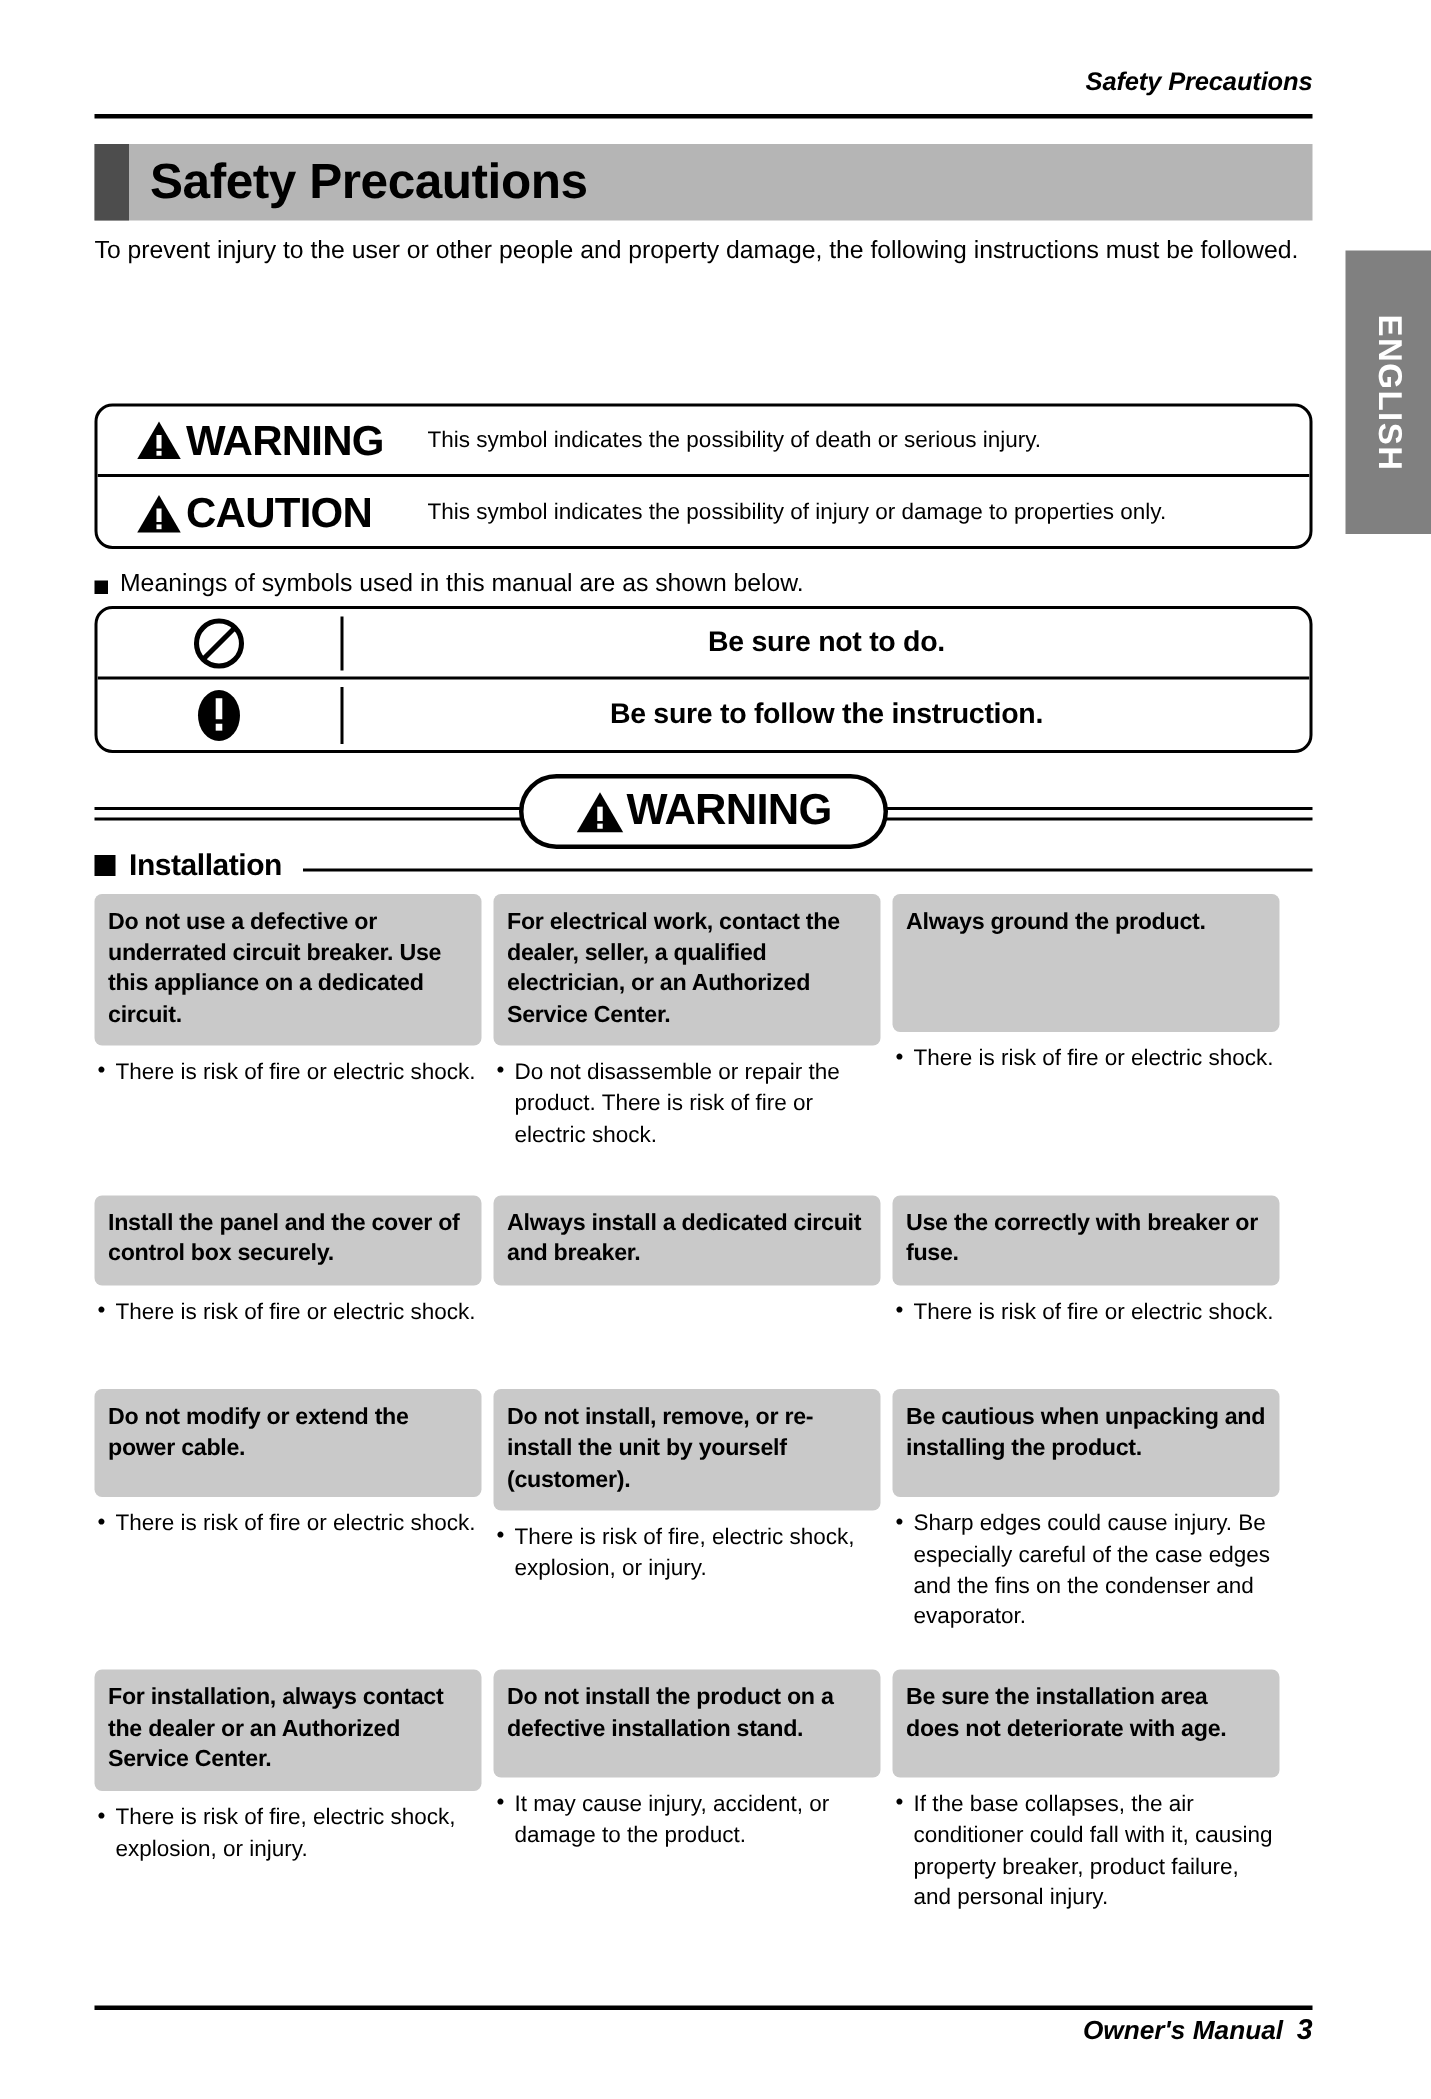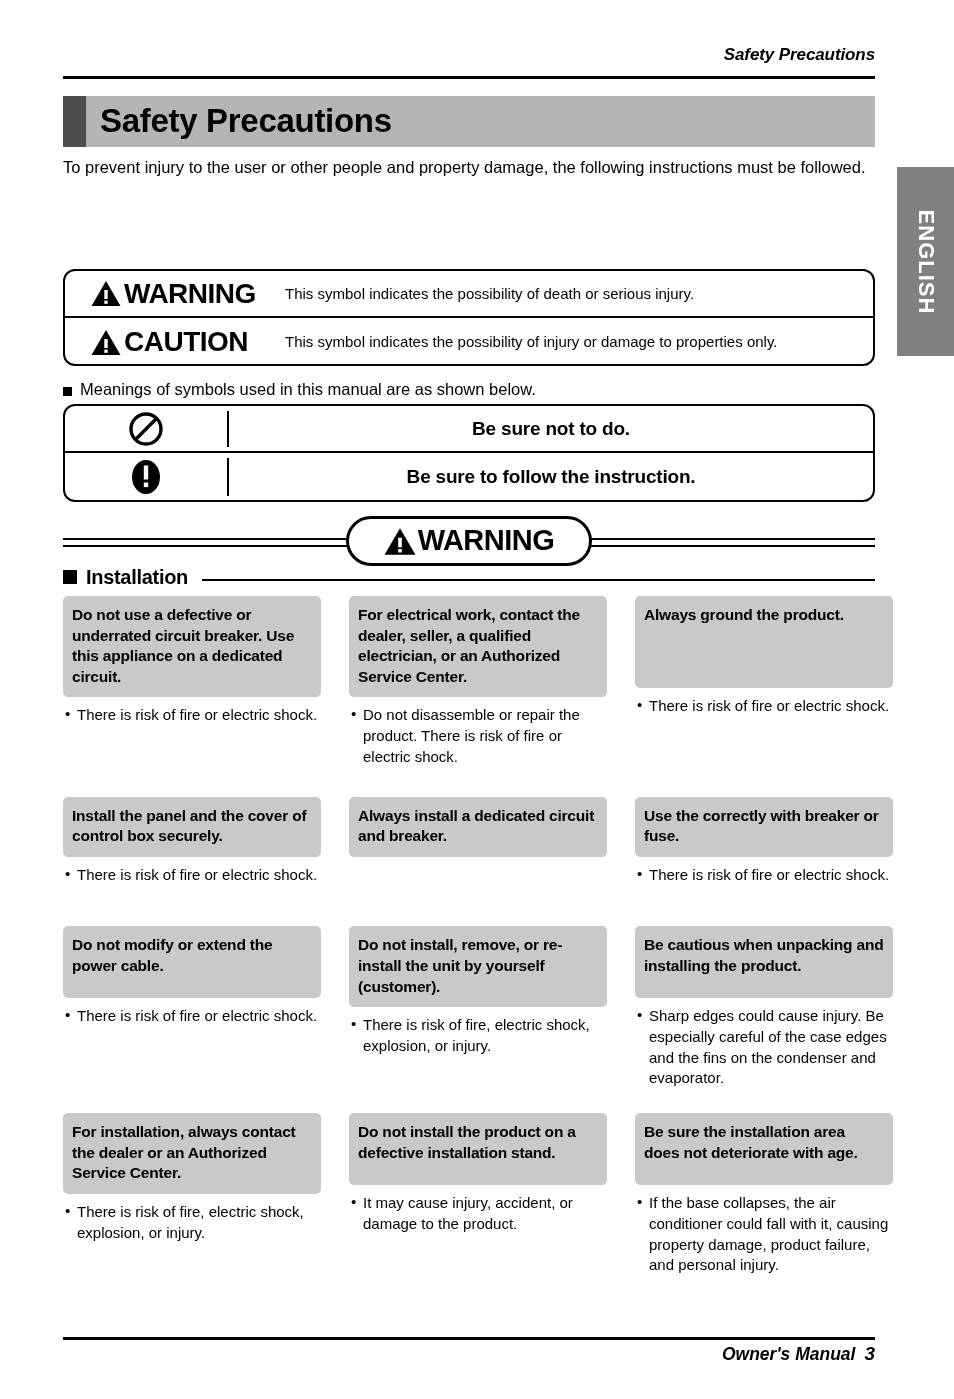--- a/index.html
+++ b/index.html
@@ -264,21 +264,21 @@
 
   
   .grid {
     position: absolute;
     left: 63px;
     top: 596px;
     width: 812px;
   }
   .grid-row {
     display: flex;
-    gap: 28px;
+    gap: 8px;
     align-items: flex-start;
   }
   .cell {
     width: 258px;
     flex: 0 0 auto;
   }
   .cell-head {
     background: #c9c9c9;
     border-radius: 5px;
     padding: 9px 9px 10px 9px;
@@ -526,21 +526,21 @@
       <div class="cell-body">
         <ul>
             <li>It may cause injury, accident, or damage to the product.</li>
           </ul>
       </div>
     </div>
     <div class="cell">
       <div class="cell-head" style="min-height:72px;">Be sure the installation area does not deteriorate with age.</div>
       <div class="cell-body">
         <ul>
-            <li>If the base collapses, the air conditioner could fall with it, causing property damage, product failure, and personal injury.</li>
+            <li>If the base collapses, the air conditioner could fall with it, causing property breaker, product failure, and personal injury.</li>
           </ul>
       </div>
     </div>
   </div>
 
 </div>
 
 <div class="rule-bot"></div>
 <div class="footer">
   <span>Owner's Manual</span><span class="pg">3</span>

